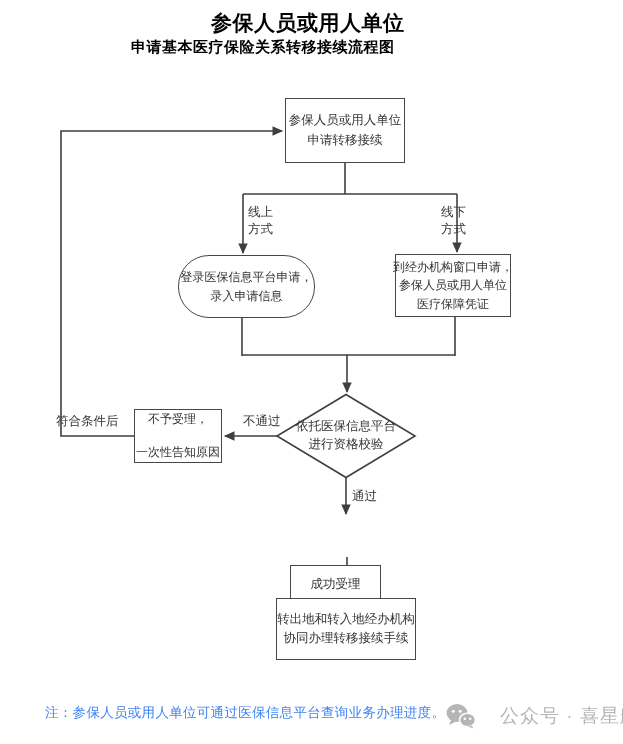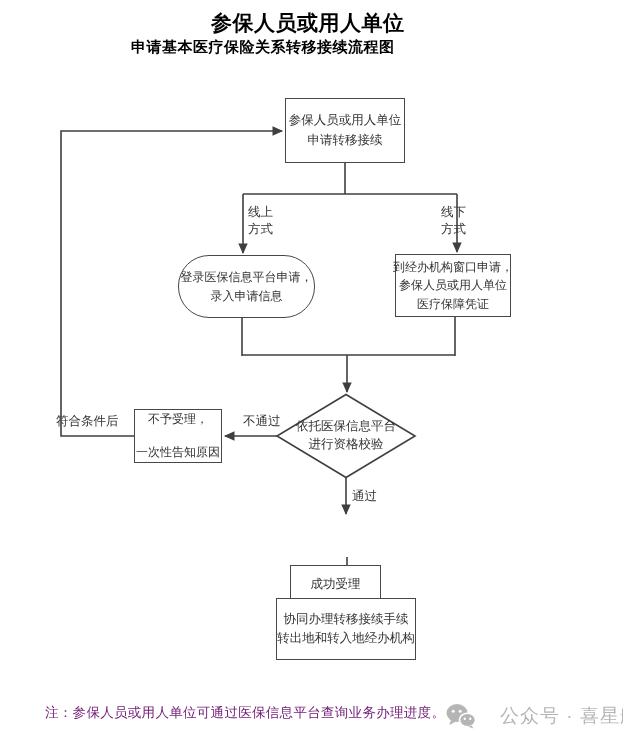--- a/index.html
+++ b/index.html
@@ -56,21 +56,21 @@
   }
   .edge-label span{display:block;text-align:right;}
   .lbl-online{left:248px;top:204px;}
   .lbl-offline{left:423px;top:204px;margin-left:18px;}
   .lbl-fail{left:243px;top:413px;}
   .lbl-qualified{left:56px;top:413px;}
   .lbl-pass{left:352px;top:488px;}
   .footer-note{
     position:absolute;left:45px;top:704px;
     font-family:"Liberation Serif", serif;
-    font-size:13.5px;color:#701a75;white-space:nowrap;letter-spacing:0.3px;
+    font-size:13.5px;color:#3b82f6;white-space:nowrap;letter-spacing:0.3px;
   }
   .watermark{
     position:absolute;left:446px;top:703px;
     display:flex;align-items:center;gap:24px;
     color:#b5b5b5;
   }
   .watermark-text{
     font-size:19px;letter-spacing:1px;white-space:nowrap;
   }
 </style>
@@ -129,22 +129,22 @@
   <div class="node node-reject">
     <span>不予受理，</span>
     <span>一次性告知原因</span>
   </div>
 
   <div class="node node-success">
     <span>成功受理</span>
   </div>
 
   <div class="node node-final">
+    <span>转出地和转入地经办机构</span>
     <span>协同办理转移接续手续</span>
-    <span>转出地和转入地经办机构</span>
   </div>
 
   <div class="edge-label lbl-online">
     <span>线上</span>
     <span>方式</span>
   </div>
   <div class="edge-label lbl-offline">
     <span>线下</span>
     <span>方式</span>
   </div>

